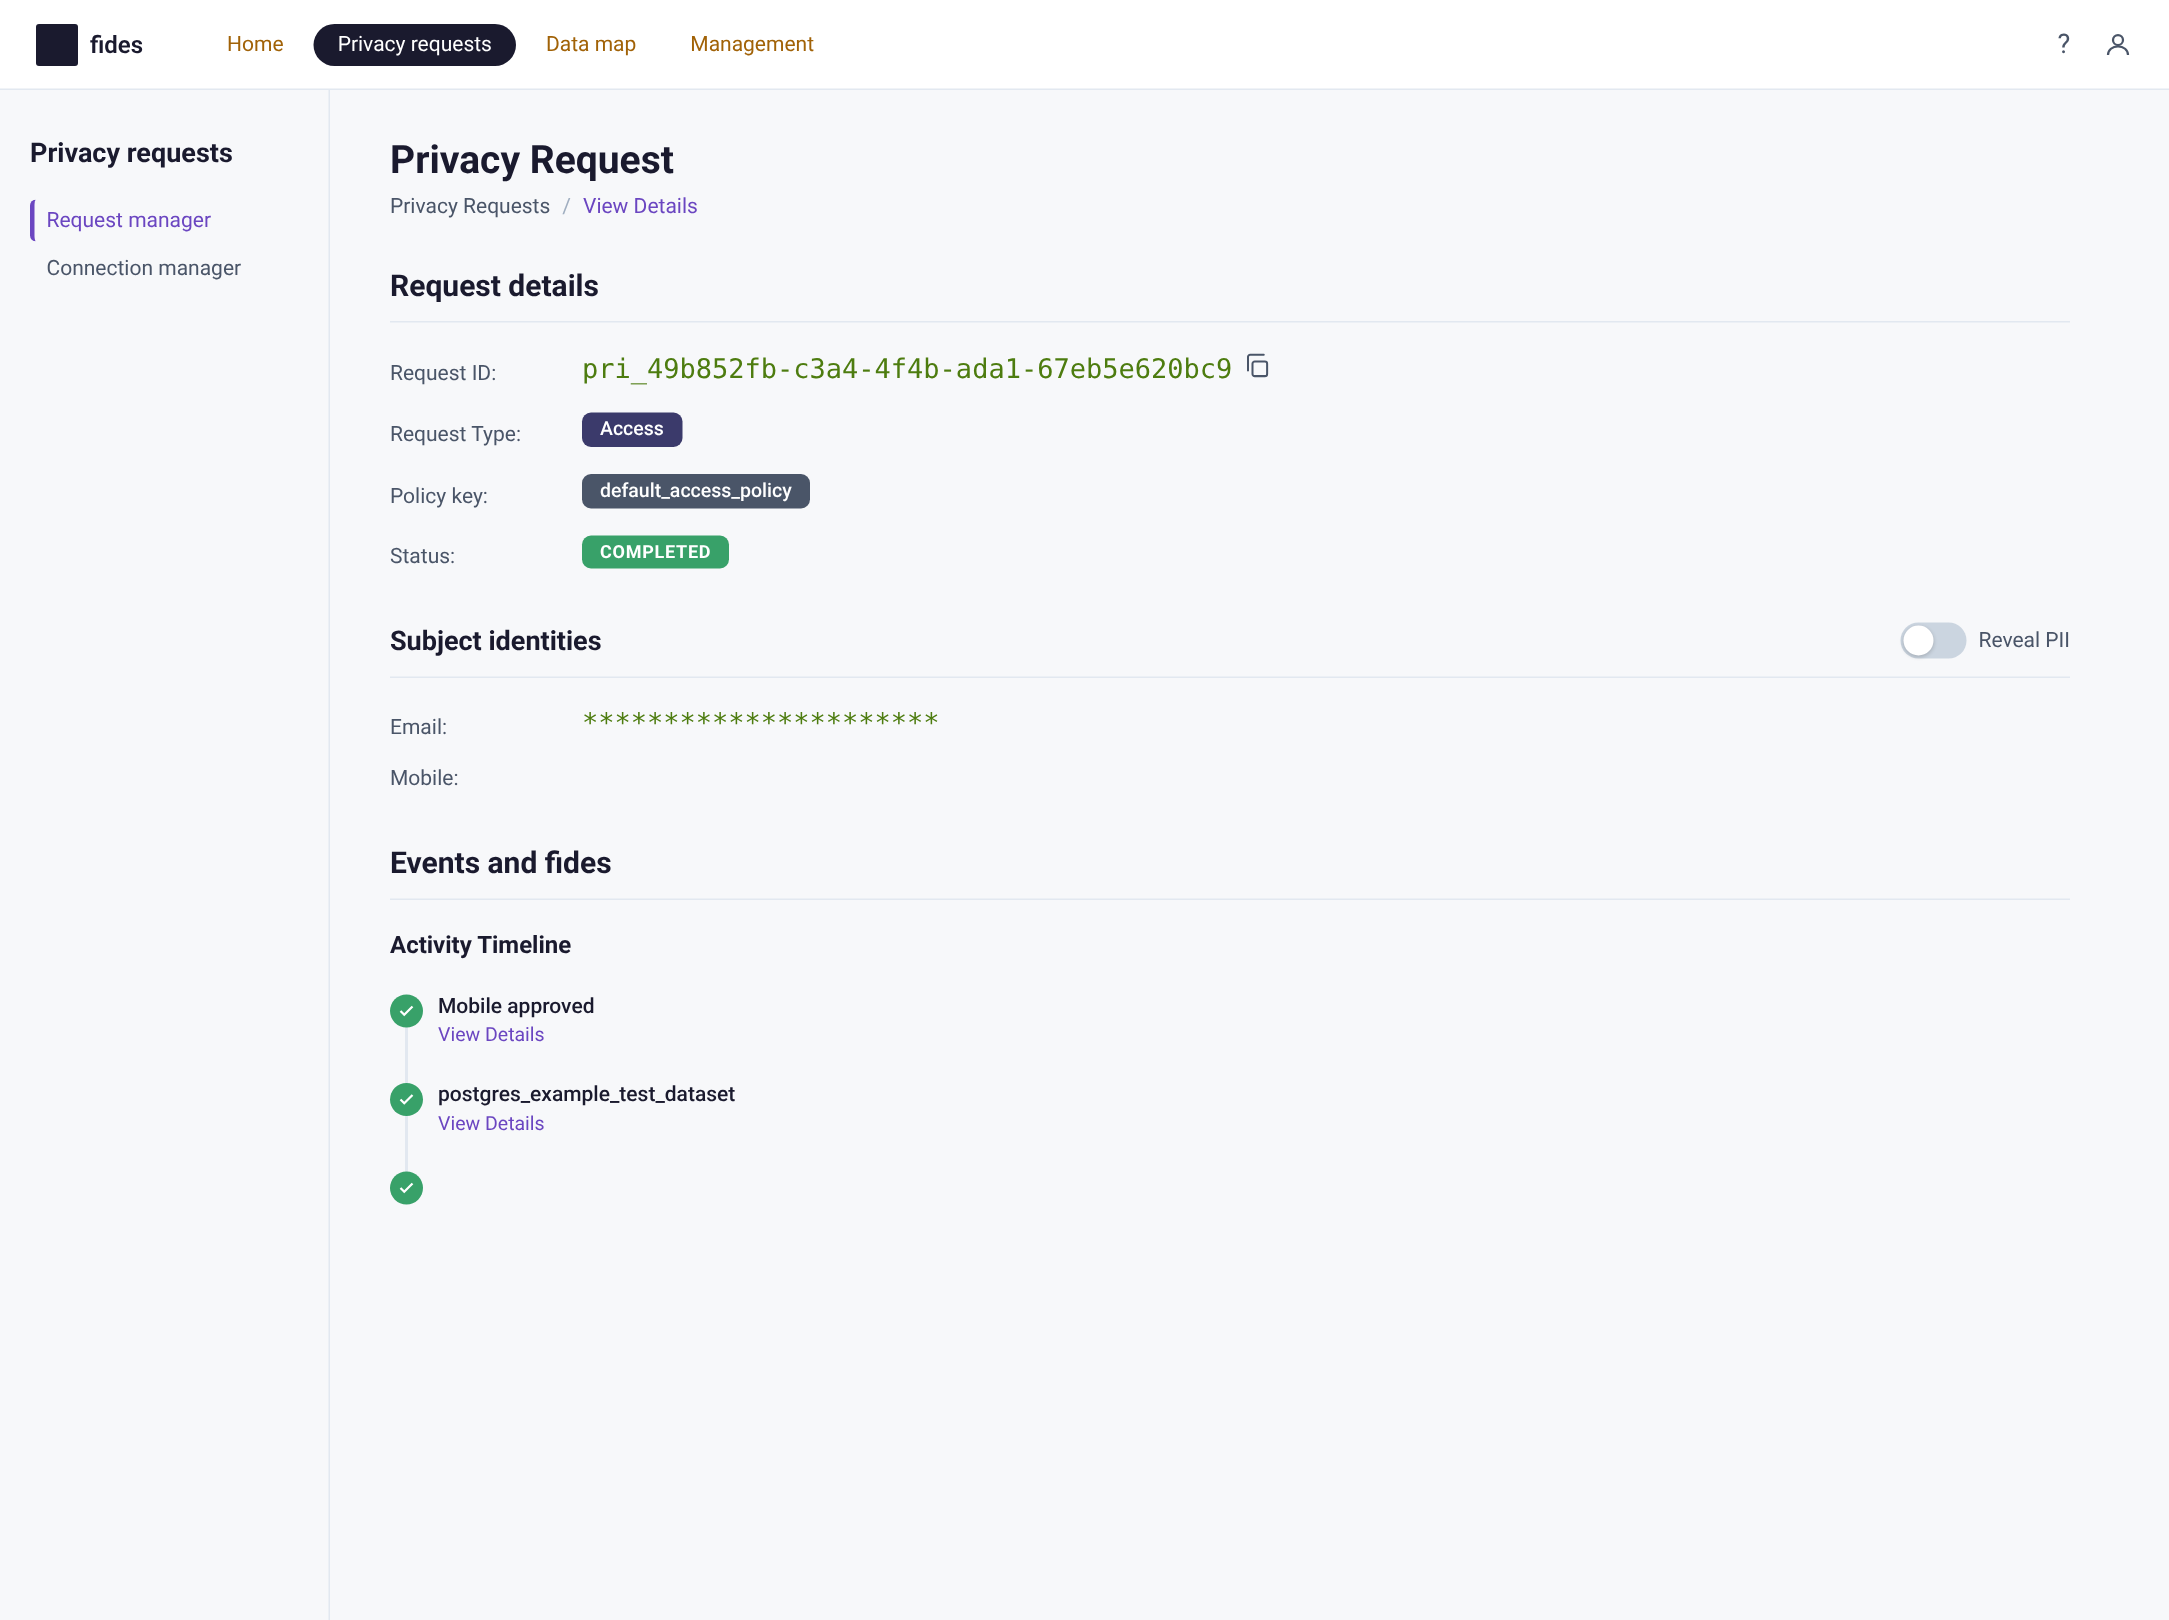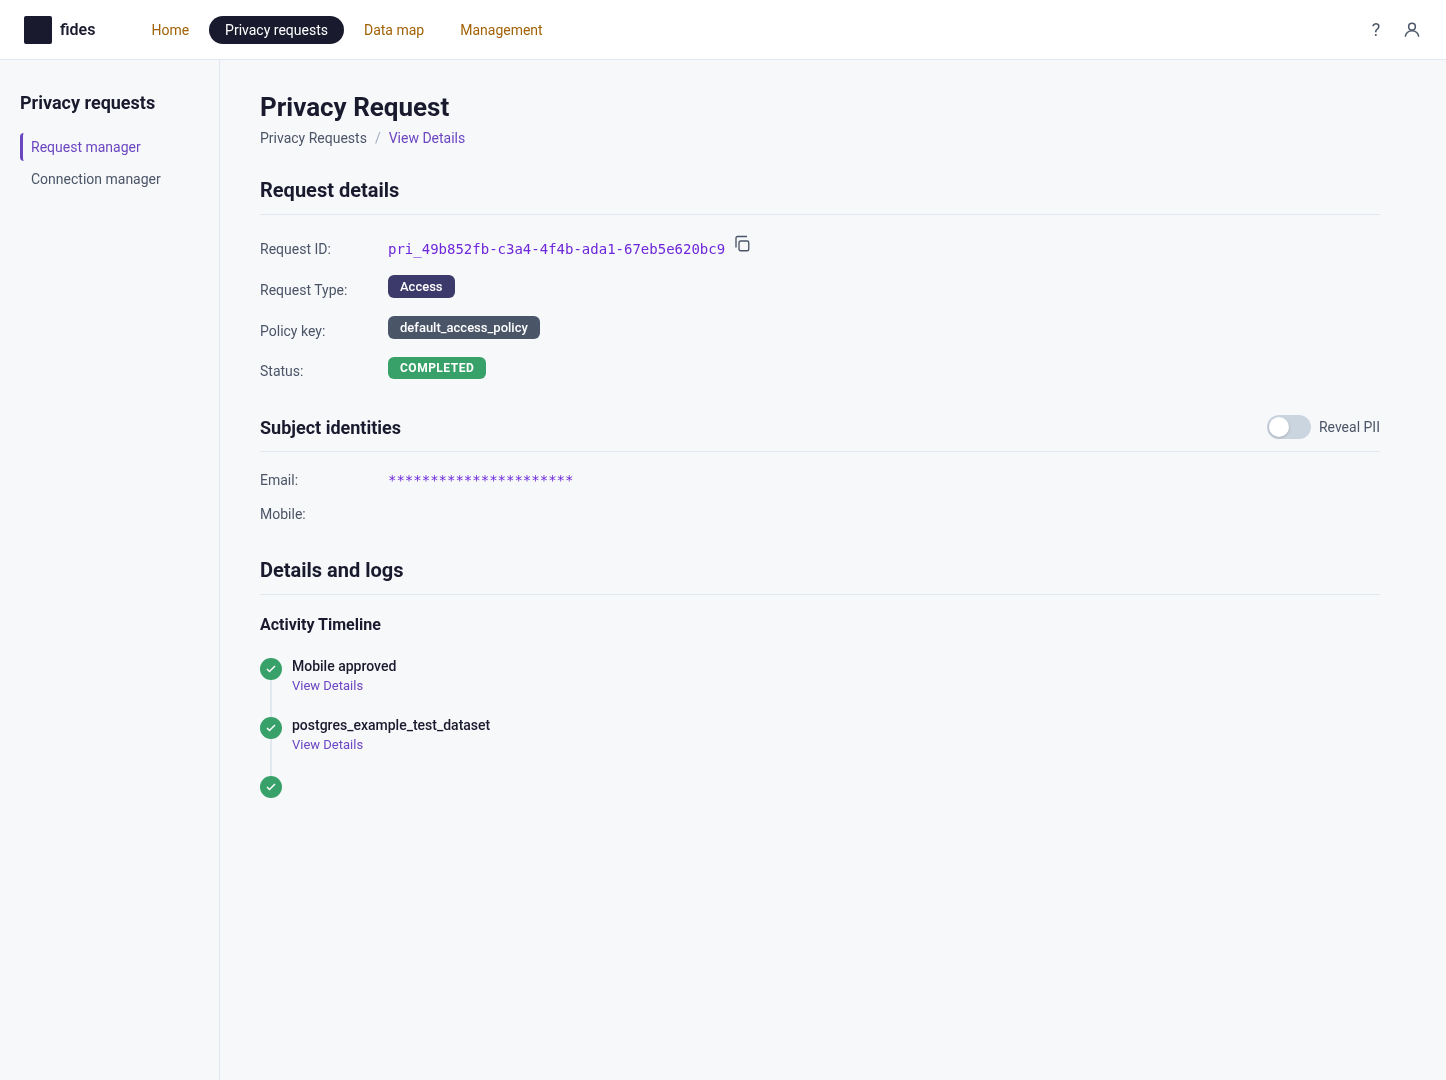--- a/index.html
+++ b/index.html
@@ -155,22 +155,22 @@
       align-items: flex-end;
       margin-bottom: 18px;
       gap: 8px;
     }
     .detail-label {
       font-size: 14px;
       color: #4a5568;
       min-width: 120px;
     }
     .detail-value {
-      font-size: 14px;
-      color: #6d28d9;
+      font-size: 18px;
+      color: #4d7c0f;
       font-family: monospace;
     }
     .copy-icon {
       cursor: pointer;
       color: #6b7280;
       font-size: 16px;
     }
 
     
     .badge {
@@ -379,21 +379,21 @@
         <span class="detail-value">**********************</span>
       </div>
 
       <div class="detail-row">
         <span class="detail-label">Mobile:</span>
         <span class="detail-value"></span>
       </div>
     </div>
 
     <div class="section">
-      <div class="section-header">Details and logs</div>
+      <div class="section-header">Events and fides</div>
       <div class="section-header" style="border-bottom: none; padding-bottom: 4px; font-size: 16px;">Activity Timeline</div>
 
       <div class="timeline">
 
         <div class="timeline-item">
           <div class="timeline-dot">
             <svg width="12" height="12" viewBox="0 0 24 24" fill="none" stroke="white" stroke-width="3">
               <polyline points="20 6 9 17 4 12"></polyline>
             </svg>
           </div>

